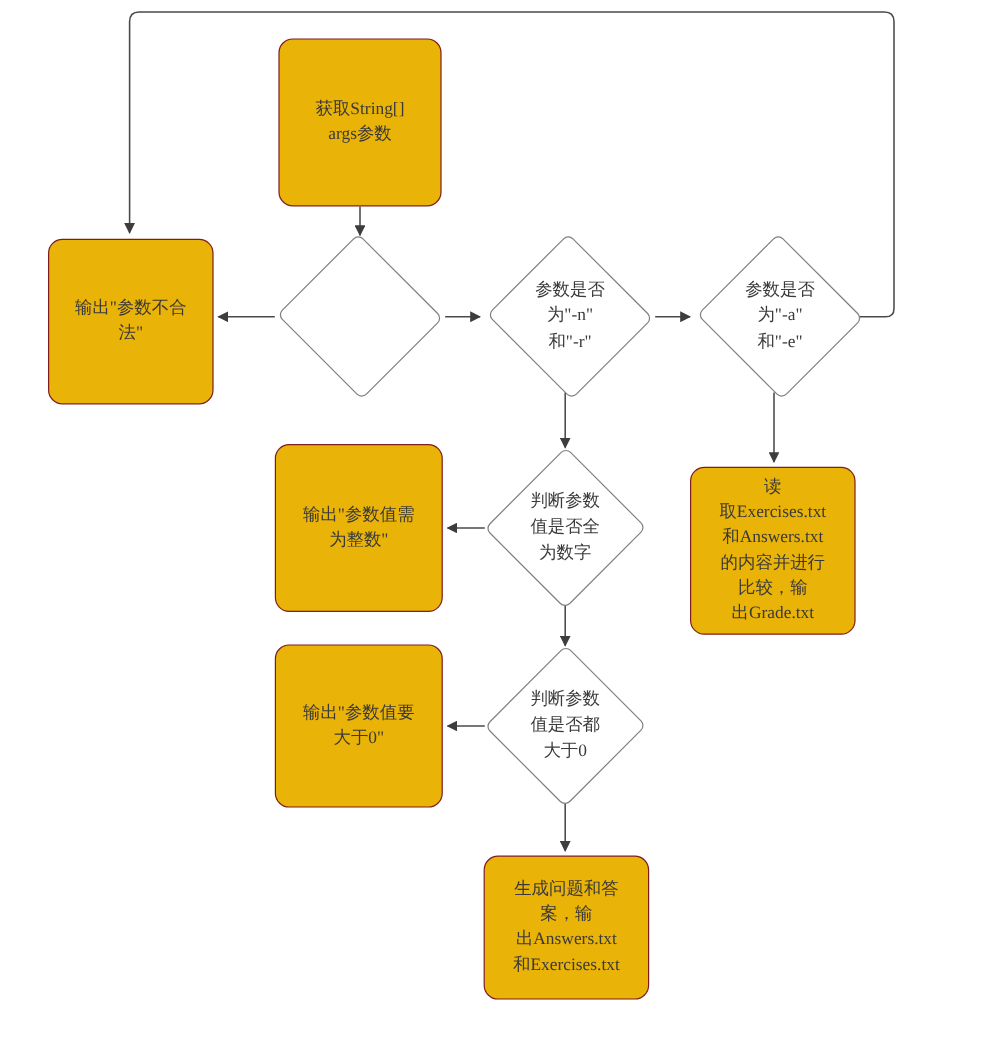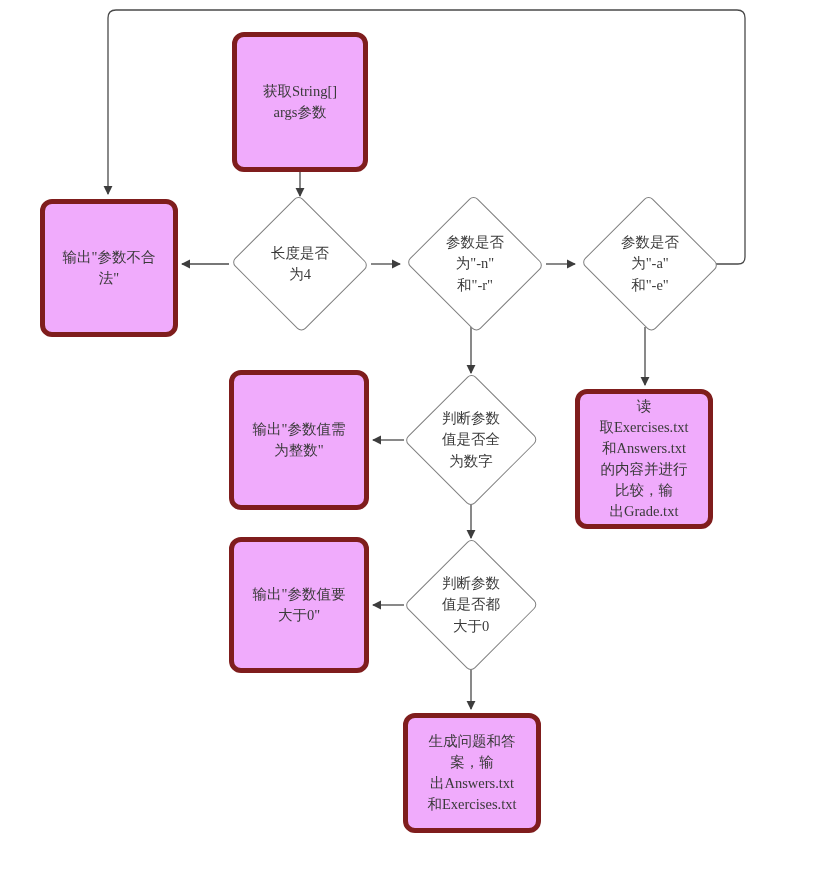--- a/index.html
+++ b/index.html
@@ -38,23 +38,23 @@
   }
   .node .label {
     display: block;
     width: 100%;
     padding: 0 6px;
     white-space: pre-line;
     word-break: break-word;
   }
   
   .proc {
-    border: 5px solid #7f1d1d;
+    border: 1px solid #7f1d1d;
     border-radius: 12px;
-    background: #f0abfc;
+    background: #eab308;
     text-align: center;
   }
   
   .decision {
     background: transparent;
     border: none;
   }
   .decision .dia-shape {
     position: absolute;
     left: 50%;
@@ -103,22 +103,20 @@
 args参数</span>
   </div>
 
   <div class="node proc" style="left: 40px; top: 199px; width: 138px; height: 138px;">
     <span class="label">输出"参数不合
 法"</span>
   </div>
 
   <div class="node decision" style="left: 229px; top: 201px; width: 142px; height: 126px;">
     <span class="dia-shape"></span>
-    <span class="label">长度是否
-为4</span>
   </div>
 
   <div class="node decision" style="left: 404px; top: 201px; width: 142px; height: 126px;">
     <span class="dia-shape"></span>
     <span class="label">参数是否
 为"-n"
 和"-r"</span>
   </div>
 
   <div class="node decision" style="left: 579px; top: 201px; width: 142px; height: 126px;">

